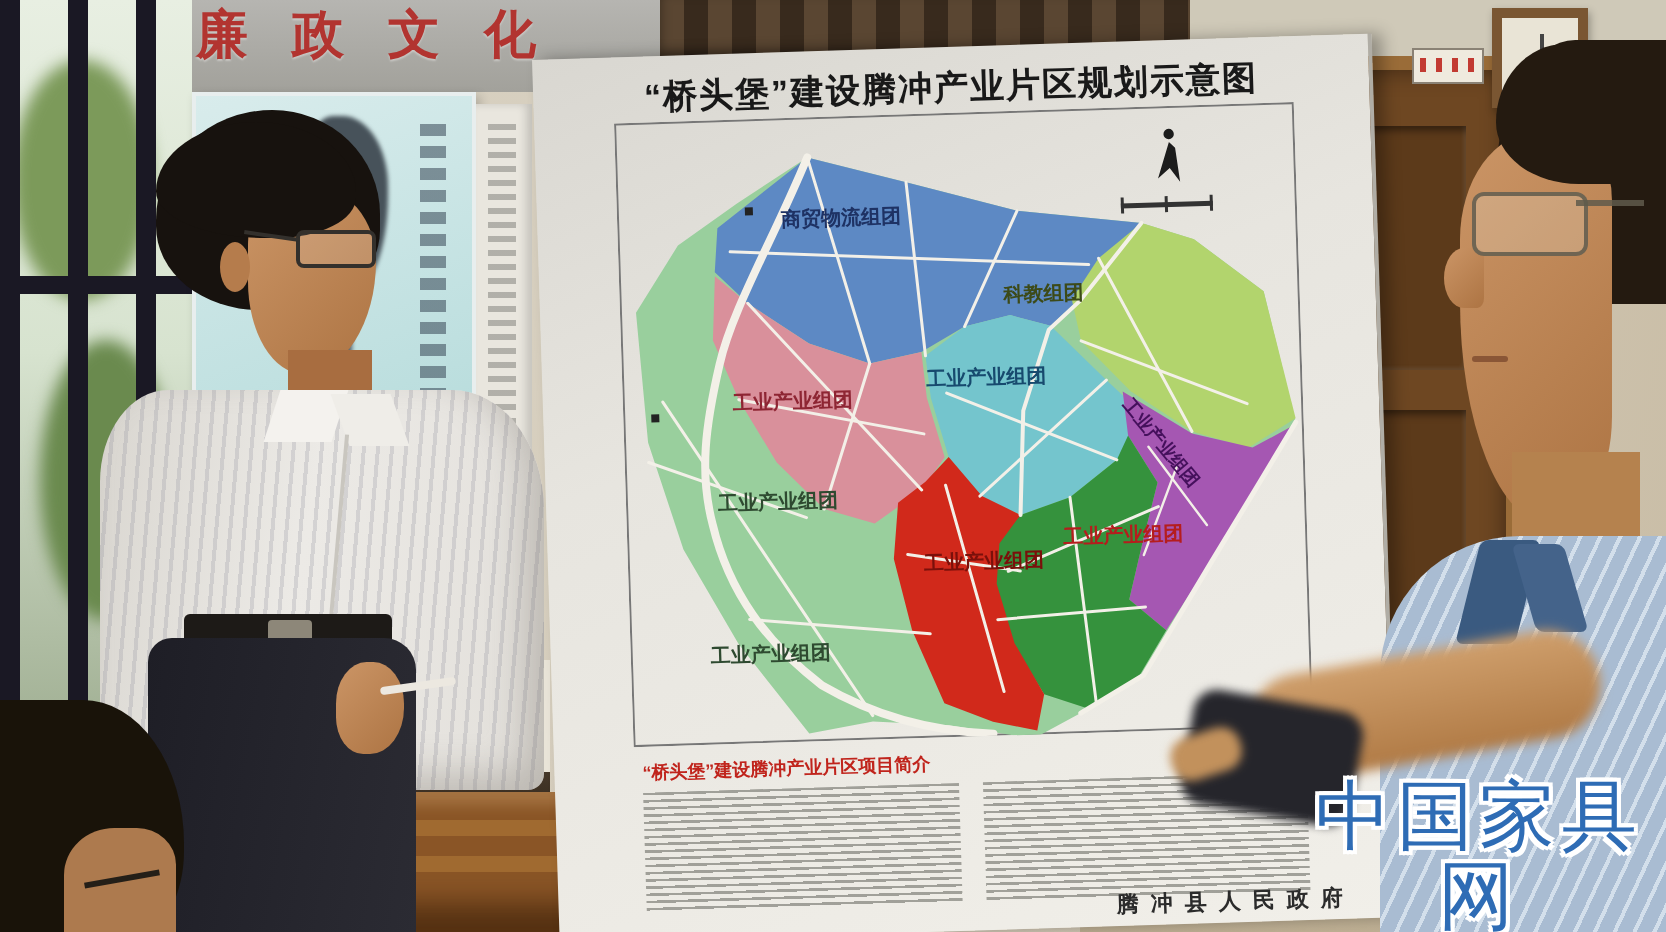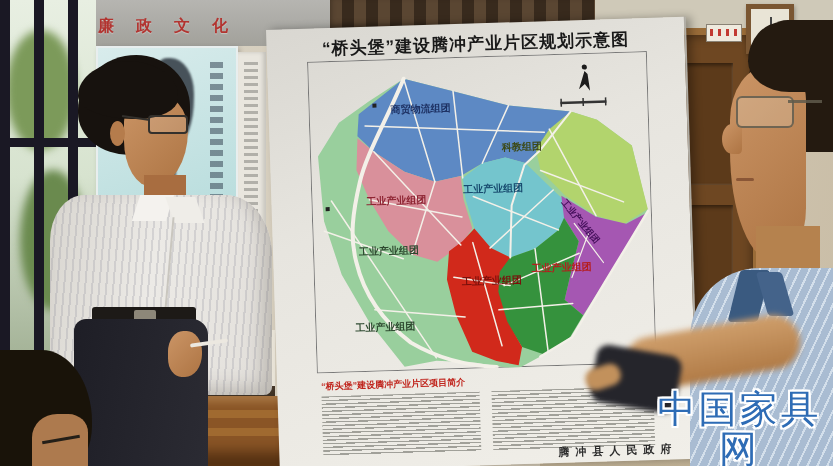--- a/index.html
+++ b/index.html
@@ -3,22 +3,22 @@
 <meta charset="utf-8">
 <style>
   html,body{margin:0;padding:0;background:#555;}
   #photo{position:relative;width:833px;height:466px;overflow:hidden;
          background:linear-gradient(100deg,#d8d2c4 0%,#d6cdbb 55%,#c9bda6 100%);
          font-family:"Liberation Sans",sans-serif;}
   .abs{position:absolute;}
   
   .banner{left:0;top:0;width:420px;height:46px;
           background:linear-gradient(180deg,#b6b5b1,#a2a19b);}
-  .banner-text{left:98px;top:16px;font-family:"DejaVu Serif",serif;font-weight:bold;
-          font-size:16px;color:#b23430;letter-spacing:22px;white-space:nowrap;
+  .banner-text{left:98px;top:0;font-family:"DejaVu Serif",serif;font-weight:bold;
+          font-size:26px;color:#b23430;letter-spacing:22px;white-space:nowrap;
           text-shadow:0 1px 1px rgba(255,255,255,.35);}
   .frieze{left:330px;top:0;width:270px;height:30px;
           background:repeating-linear-gradient(90deg,#5a4632 0 12px,#382a1d 12px 24px);
           box-shadow:inset 0 -4px 6px rgba(0,0,0,.4);}
   .wall-right{left:595px;top:0;width:238px;height:60px;background:#cfc9b8;}
   .wainscot{left:0;top:386px;width:275px;height:28px;background:linear-gradient(180deg,#46382a,#2e2418);}
   .wall-bright{left:190px;top:330px;width:85px;height:58px;background:#e9e4d8;}
   .floor-left{left:0;top:412px;width:320px;height:54px;background:#b4a78f;}
   .floor-right{left:540px;top:402px;width:190px;height:64px;background:linear-gradient(180deg,#cbbda2,#bfb094);}
   

